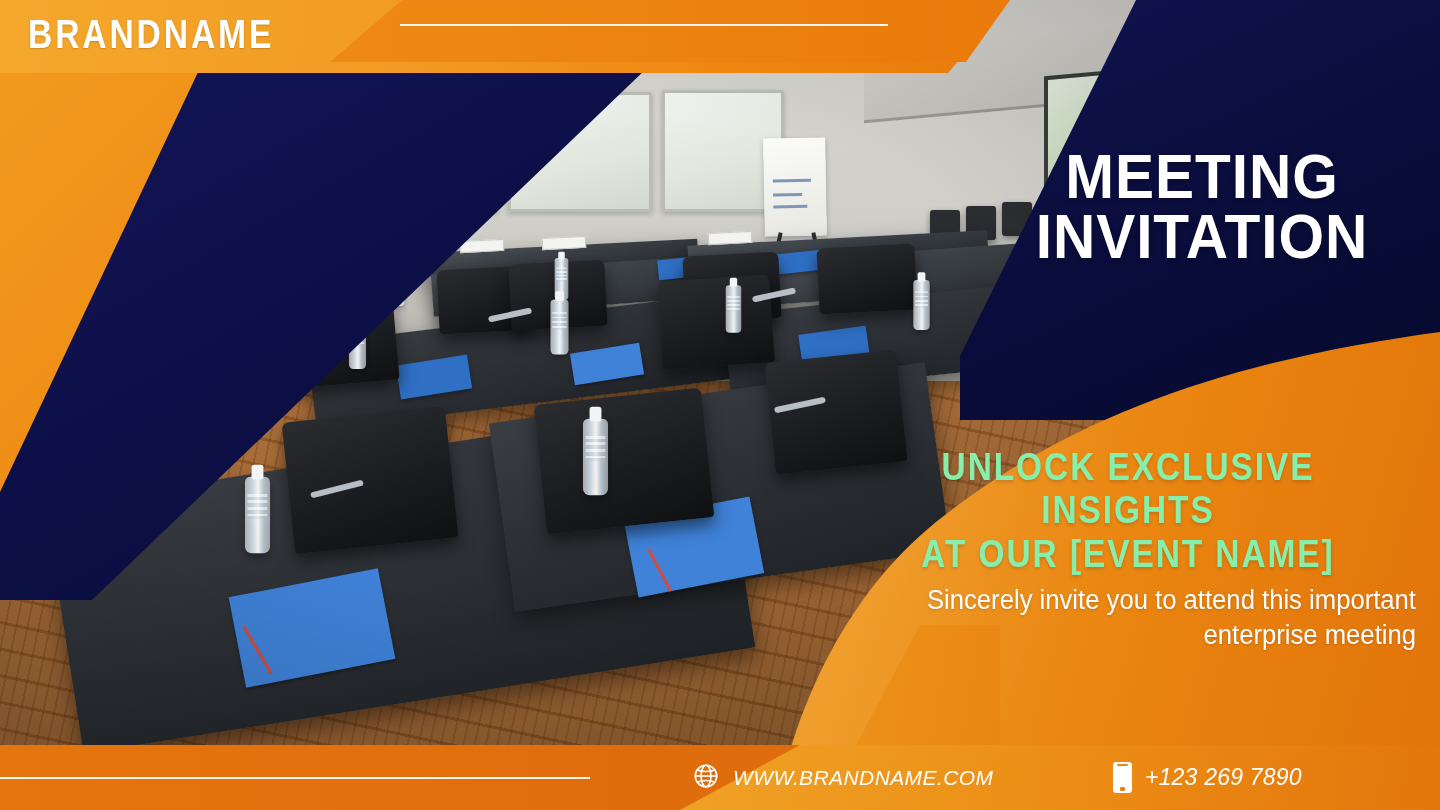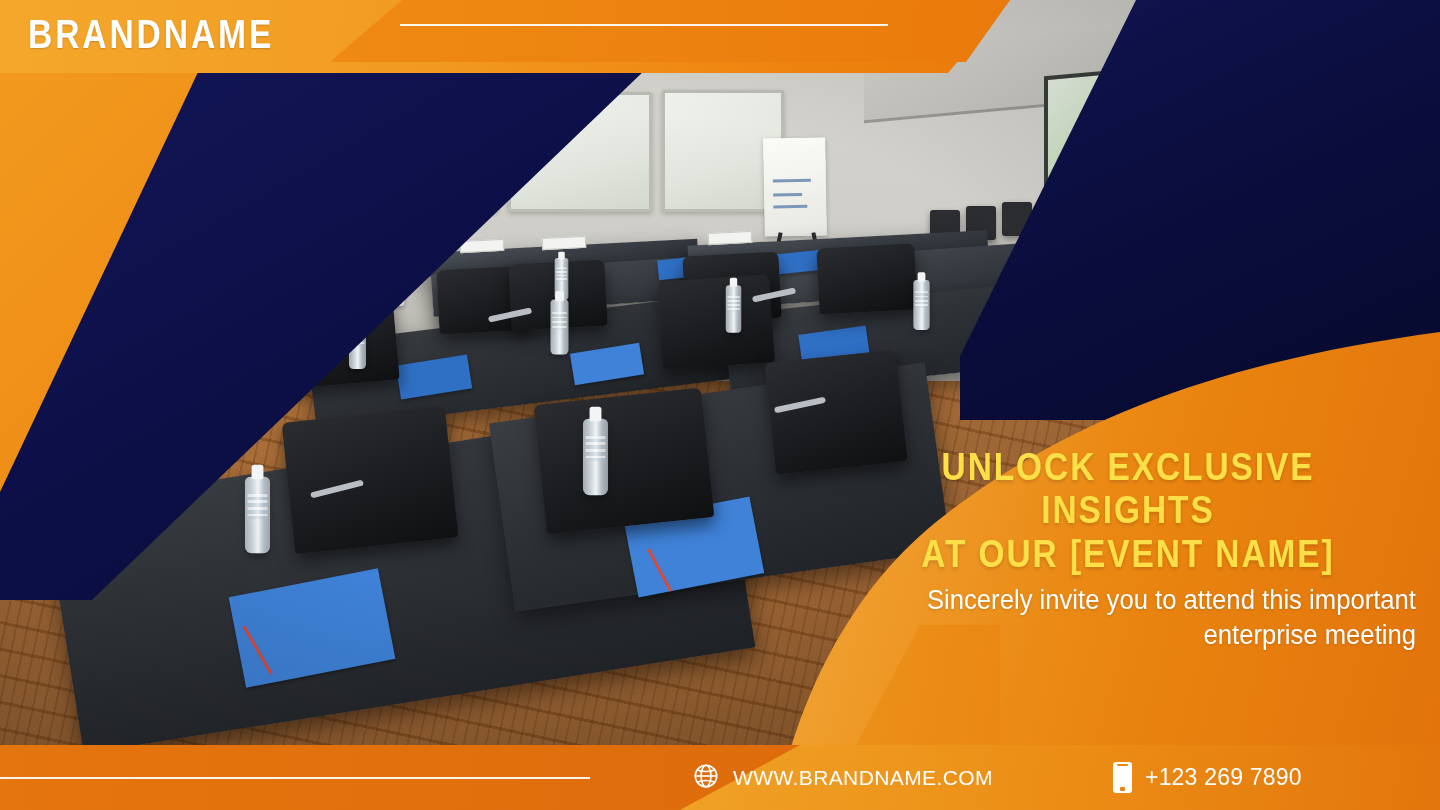--- a/index.html
+++ b/index.html
@@ -199,21 +199,21 @@
   }
   .title-line {
     font-size:63px; font-weight:bold; line-height:.96;
     letter-spacing:1px;
     transform:scaleX(.93); transform-origin:center;
     text-shadow:0 2px 6px rgba(0,0,0,.25);
   }
 
   .headline {
     position:absolute; right:22px; top:446px; width:580px;
-    text-align:center; color:#fde047;
+    text-align:center; color:#86efac;
   }
   .headline-line {
     font-size:38px; font-weight:bold; line-height:1.14;
     letter-spacing:2.2px;
     transform:scaleX(.88); transform-origin:center;
     text-shadow:0 2px 4px rgba(0,0,0,.16);
   }
   .subtext {
     position:absolute; right:24px; top:583px; width:610px;
     text-align:right; color:#fff;
@@ -238,20 +238,21 @@
   }
   .footer-rule {
     position:absolute; left:0; bottom:31px; width:590px; height:2px;
     background:rgba(255,255,255,.92);
   }
 
   .contact {
     position:absolute; bottom:0; height:65px;
     display:flex; align-items:center; gap:13px;
     color:#fff;
+    font-style:italic;
   }
   .contact-web { left:692px; }
   .contact-tel { left:1113px; }
   .contact-text { font-size:21px; letter-spacing:.4px; font-weight:400; white-space:nowrap; }
   .contact-text.tel { font-size:23px; letter-spacing:.2px; }
   .ico { display:block; }
 
   .phone-glyph {
     width:19px; height:31px; background:#fff; border-radius:3px;
     position:relative; flex:none;
@@ -419,20 +420,24 @@
     <div class="navy-panel"></div>
 
     <div class="orange-panel"></div>
     <div class="orange-panel-hi"></div>
 
     <div class="header-bar"></div>
     <div class="header-bar-2"></div>
     <div class="header-rule"></div>
     <div class="brandname">BRANDNAME</div>
 
+    <div class="title-block">
+      <div class="title-line">MEETING</div>
+      <div class="title-line">INVITATION</div>
+    </div>
 
     <div class="headline">
       <div class="headline-line">UNLOCK EXCLUSIVE INSIGHTS</div>
       <div class="headline-line">AT OUR  [EVENT NAME]</div>
     </div>
 
     <div class="subtext">Sincerely invite you to attend this important enterprise meeting</div>
 
     <div class="footer-wedge"></div>
     <div class="footer-bar"></div>

